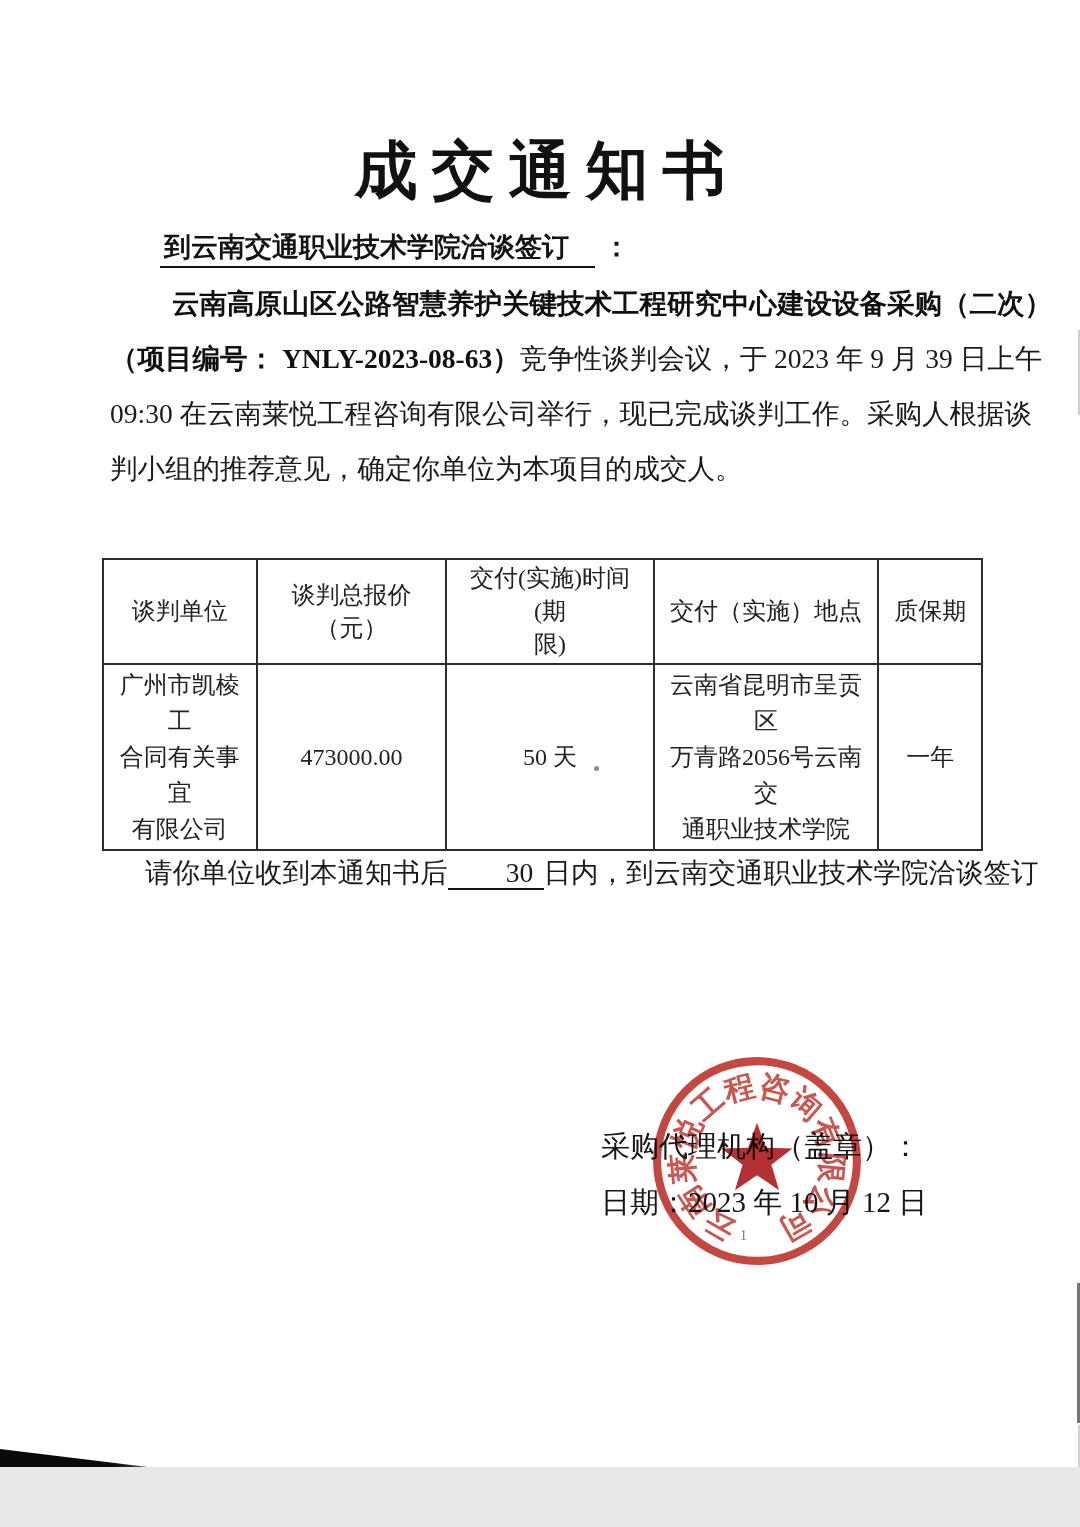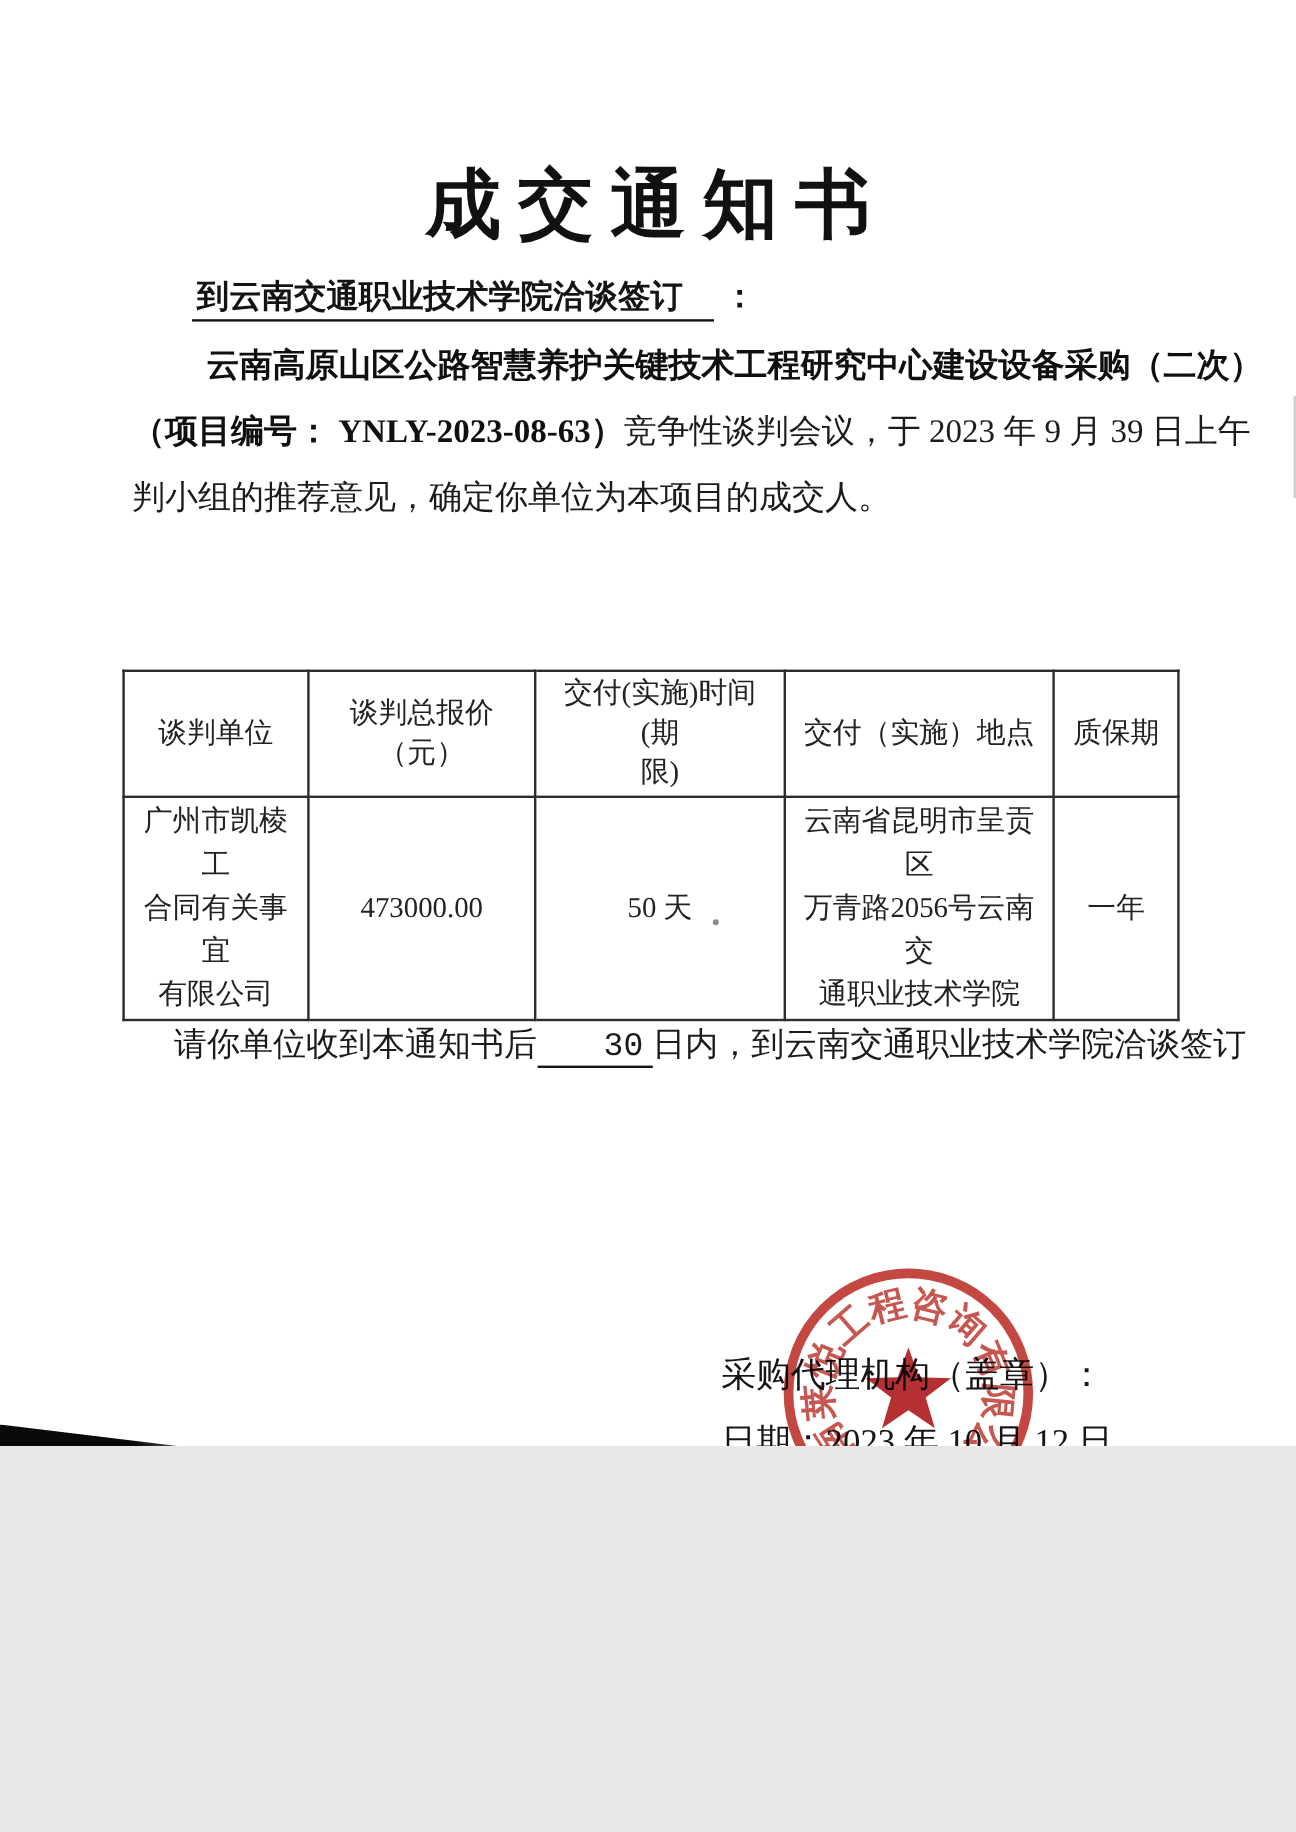--- a/index.html
+++ b/index.html
@@ -1,17 +1,17 @@
 <!DOCTYPE html>
 <html><head>
 <meta charset="utf-8">
 <style>
   html,body{margin:0;padding:0;background:#e8e8e8;}
   .page{
-    position:relative;width:1080px;height:1205px;background:#ffffff;
+    position:relative;width:1080px;height:1467px;background:#ffffff;
     margin:0 auto;overflow:hidden;
     font-family:"Liberation Serif","DejaVu Serif",serif;
     color:#1c1c1c;
   }
   .doc-title{
     position:absolute;top:128px;left:0;width:1080px;
     text-align:center;font-size:63px;font-weight:700;
     letter-spacing:14px;text-indent:14px;color:#111;
   }
   .addressee{
@@ -42,21 +42,21 @@
   .notice-table td{height:147px;line-height:36px;}
   .cell-dot{
     position:absolute;left:594px;top:766px;width:5px;height:5px;
     background:#6f6f6f;border-radius:50%;opacity:.8;
   }
   .para2{
     position:absolute;top:845px;left:97px;width:892px;
     font-size:27.5px;line-height:56px;color:#1b1b1b;
   }
   .para2 .line{white-space:nowrap;}
-  .para2 .ind{text-indent:48px;font-family:Liberation Mono, monospace;}
+  .para2 .ind{text-indent:48px;}
   .blank-fill{
     display:inline-block;min-width:96px;text-align:center;
     border-bottom:2.5px solid #161616;line-height:30px;
   }
   .signature{
     position:absolute;top:1118px;left:601px;
     font-size:29px;line-height:56px;color:#151515;white-space:nowrap;
   }
   .stamp{
     position:absolute;left:646px;top:1050px;width:222px;height:222px;
@@ -94,20 +94,21 @@
 
   <div class="doc-title">成交通知书</div>
 
   <div class="addressee">
     <span class="uline">到云南交通职业技术学院洽谈签订</span><span class="colon">：</span>
   </div>
 
   <div class="para1">
     <div class="line ind b">云南高原山区公路智慧养护关键技术工程研究中心建设设备采购（二次）</div>
     <div class="line"><span class="b">（项目编号： YNLY-2023-08-63）</span><span>竞争性谈判会议，于 2023 年 9 月 39 日上午</span></div>
+    <div class="line">09:30 在云南莱悦工程咨询有限公司举行，现已完成谈判工作。采购人根据谈</div>
     <div class="line">判小组的推荐意见，确定你单位为本项目的成交人。</div>
   </div>
 
   <table class="notice-table">
     <colgroup>
       <col style="width:17.48%">
       <col style="width:21.57%">
       <col style="width:23.61%">
       <col style="width:25.54%">
       <col style="width:11.80%">

